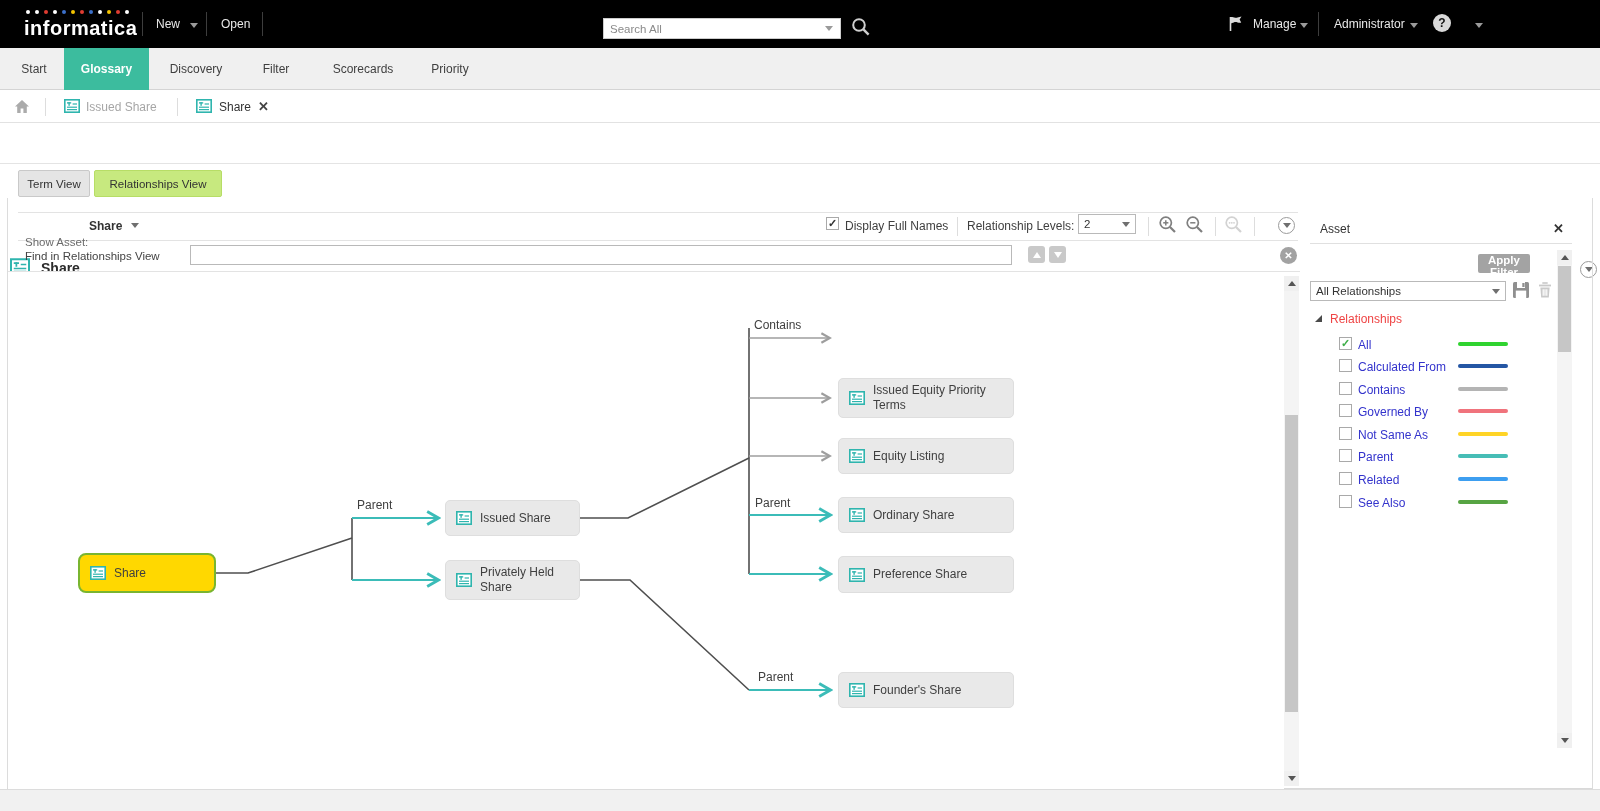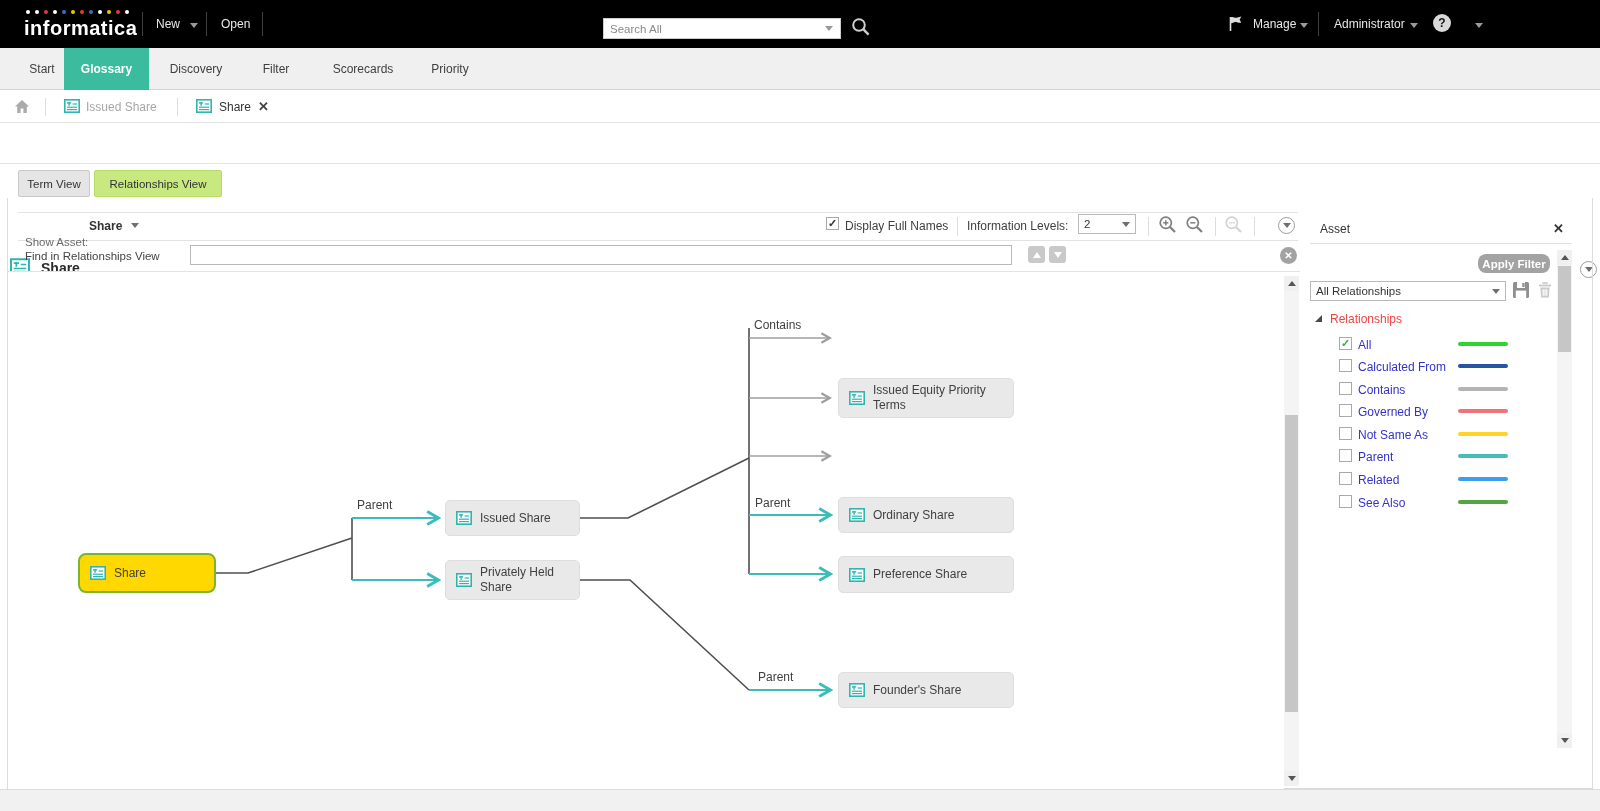--- a/index.html
+++ b/index.html
@@ -96,22 +96,22 @@
     border-bottom:5px solid #555; }
   .sb-tri-dn { width:0;height:0;border-left:4px solid transparent;border-right:4px solid transparent;
     border-top:5px solid #555; }
   .sb-thumb { position:absolute; left:1px; width:13px; background:#c6c6c6; cursor:pointer; }
 
   
   #filterpanel { left:1303px; top:212px; width:276px; height:545px; background:#fff; }
   #filter-title { left:17px; top:10px; font-size:12px; color:#333; }
   #filter-close { left:250px; top:9px; font-size:13px; font-weight:bold; color:#333; cursor:pointer; }
   #filter-hr { left:7px; top:31px; width:262px; height:1px; background:#e0e0e0; }
-  #apply-btn { left:175px; top:42px; width:72px; height:19px; background:#a3a3a3; color:#fff;
-    font-weight:bold; font-size:11.5px; border:none; border-radius:8px;
+  #apply-btn { left:175px; top:42px; width:52px; height:19px; background:#a3a3a3; color:#fff;
+    font-weight:bold; font-size:11.5px; border:none; border-radius:2px;
     font-family:"Liberation Sans",sans-serif; cursor:pointer; }
   #preset-box { left:7px; top:69px; width:196px; }
   .mini-icon { top:69px; }
   .tree-tri { width:0; height:0; border-bottom:7px solid #4a4a4a; border-left:7px solid transparent; }
   .rel-item { position:absolute; left:0; width:276px; height:17px; }
   .rel-item .checkbox { position:absolute; left:36px; top:0; }
   .rel-label { position:absolute; left:55px; top:1px; color:#3333cc; font-size:12px; cursor:pointer; }
   .rel-line { position:absolute; left:155px; top:5px; width:50px; height:4px; border-radius:2px; }
   .check-green { color:#3fae49; font-weight:bold; }
   .check-dark { color:#333; font-weight:bold; }
@@ -173,21 +173,21 @@
     <div class="tb-div abs" style="left:1318px"></div>
     <div class="tb-label abs" style="left:1334px">
       <span>Administrator</span>
     </div>
     <span class="caret abs" style="left:1410px; top:23px"></span>
     <div class="help-circle abs" style="left:1433px; top:14px">?</div>
     <span class="caret abs" style="left:1475px; top:23px"></span>
   </div>
 
   <div id="navbar" class="abs">
-    <div class="nav-tab abs" style="left:16px; width:52px">Start</div>
+    <div class="nav-tab abs" style="left:8px; width:52px">Start</div>
     <div class="nav-tab active abs" style="left:64px; width:85px">Glossary</div>
     <div class="nav-tab abs" style="left:158px; width:76px">Discovery</div>
     <div class="nav-tab abs" style="left:244px; width:64px">Filter</div>
     <div class="nav-tab abs" style="left:322px; width:82px">Scorecards</div>
     <div class="nav-tab abs" style="left:420px; width:60px">Priority</div>
   </div>
 
   <div id="crumbbar" class="abs">
     <svg class="abs" style="left:14px; top:9px" width="16" height="15" viewBox="0 0 16 15">
       <path d="M8 1 L15 7.4 H12.8 V14 H9.4 V9.6 H6.6 V14 H3.2 V7.4 H1 Z" fill="#ababab"></path>
@@ -262,21 +262,21 @@
   <div id="toolbar-row" class="abs"></div>
   <span class="abs muted" style="left:25px; top:220px; font-size:11.5px">Show Asset:</span>
   <span class="abs" style="left:89px; top:219px; font-weight:bold; color:#333">Share</span>
   <span class="caret dark abs" style="left:131px; top:223px"></span>
 
   <span class="checkbox abs" style="left:826px; top:217px">
       <span class="check-dark">✓</span>
     </span>
   <span class="abs" style="left:845px; top:219px">Display Full Names</span>
   <div class="tool-div abs" style="left:957px"></div>
-  <span class="abs" style="left:967px; top:219px">Information Levels:</span>
+  <span class="abs" style="left:967px; top:219px">Relationship Levels:</span>
   <div class="select-box abs" style="left:1078px; top:214px; width:58px">
     <span>2</span>
     <span class="caret dark"></span>
   </div>
   <div class="tool-div abs" style="left:1148px"></div>
   <svg class="abs" style="left:1158px; top:215px" width="19" height="19" viewBox="0 0 19 19">
     <circle cx="7.8" cy="7.8" r="5.6" fill="none" stroke="#7f7f7f" stroke-width="1.7"></circle>
     <line x1="12" y1="12" x2="17" y2="17" stroke="#7f7f7f" stroke-width="2.2"></line>
     <line x1="5.2" y1="7.8" x2="10.4" y2="7.8" stroke="#7f7f7f" stroke-width="1.5"></line>
     <line x1="7.8" y1="5.2" x2="7.8" y2="10.4" stroke="#7f7f7f" stroke-width="1.5"></line>
@@ -386,20 +386,31 @@
         <rect x="0.8" y="0.8" width="14.4" height="12.4" fill="#fff" stroke="#2fb5ae" stroke-width="1.6"></rect>
         <rect x="3" y="3.2" width="4.2" height="1.4" fill="#2fb5ae"></rect>
           <rect x="4.4" y="3.2" width="1.4" height="3.6" fill="#2fb5ae"></rect>
         <rect x="8.6" y="4.4" width="4.4" height="1.2" fill="#2fb5ae"></rect>
           <rect x="3" y="7.6" width="10" height="1.2" fill="#2fb5ae"></rect>
         <rect x="3" y="10" width="10" height="1.2" fill="#2fb5ae"></rect>
       </svg>
       <span style="width:130px">Issued Equity Priority Terms</span>
     </div>
 
+    <div class="node" style="left:830px; top:166px; width:176px; height:36px">
+      <svg width="16" height="14" viewBox="0 0 16 14">
+        <rect x="0.8" y="0.8" width="14.4" height="12.4" fill="#fff" stroke="#2fb5ae" stroke-width="1.6"></rect>
+        <rect x="3" y="3.2" width="4.2" height="1.4" fill="#2fb5ae"></rect>
+          <rect x="4.4" y="3.2" width="1.4" height="3.6" fill="#2fb5ae"></rect>
+        <rect x="8.6" y="4.4" width="4.4" height="1.2" fill="#2fb5ae"></rect>
+          <rect x="3" y="7.6" width="10" height="1.2" fill="#2fb5ae"></rect>
+        <rect x="3" y="10" width="10" height="1.2" fill="#2fb5ae"></rect>
+      </svg>
+      <span>Equity Listing</span>
+    </div>
 
     <div class="node" style="left:830px; top:225px; width:176px; height:36px">
       <svg width="16" height="14" viewBox="0 0 16 14">
         <rect x="0.8" y="0.8" width="14.4" height="12.4" fill="#fff" stroke="#2fb5ae" stroke-width="1.6"></rect>
         <rect x="3" y="3.2" width="4.2" height="1.4" fill="#2fb5ae"></rect>
           <rect x="4.4" y="3.2" width="1.4" height="3.6" fill="#2fb5ae"></rect>
         <rect x="8.6" y="4.4" width="4.4" height="1.2" fill="#2fb5ae"></rect>
           <rect x="3" y="7.6" width="10" height="1.2" fill="#2fb5ae"></rect>
         <rect x="3" y="10" width="10" height="1.2" fill="#2fb5ae"></rect>
       </svg>

